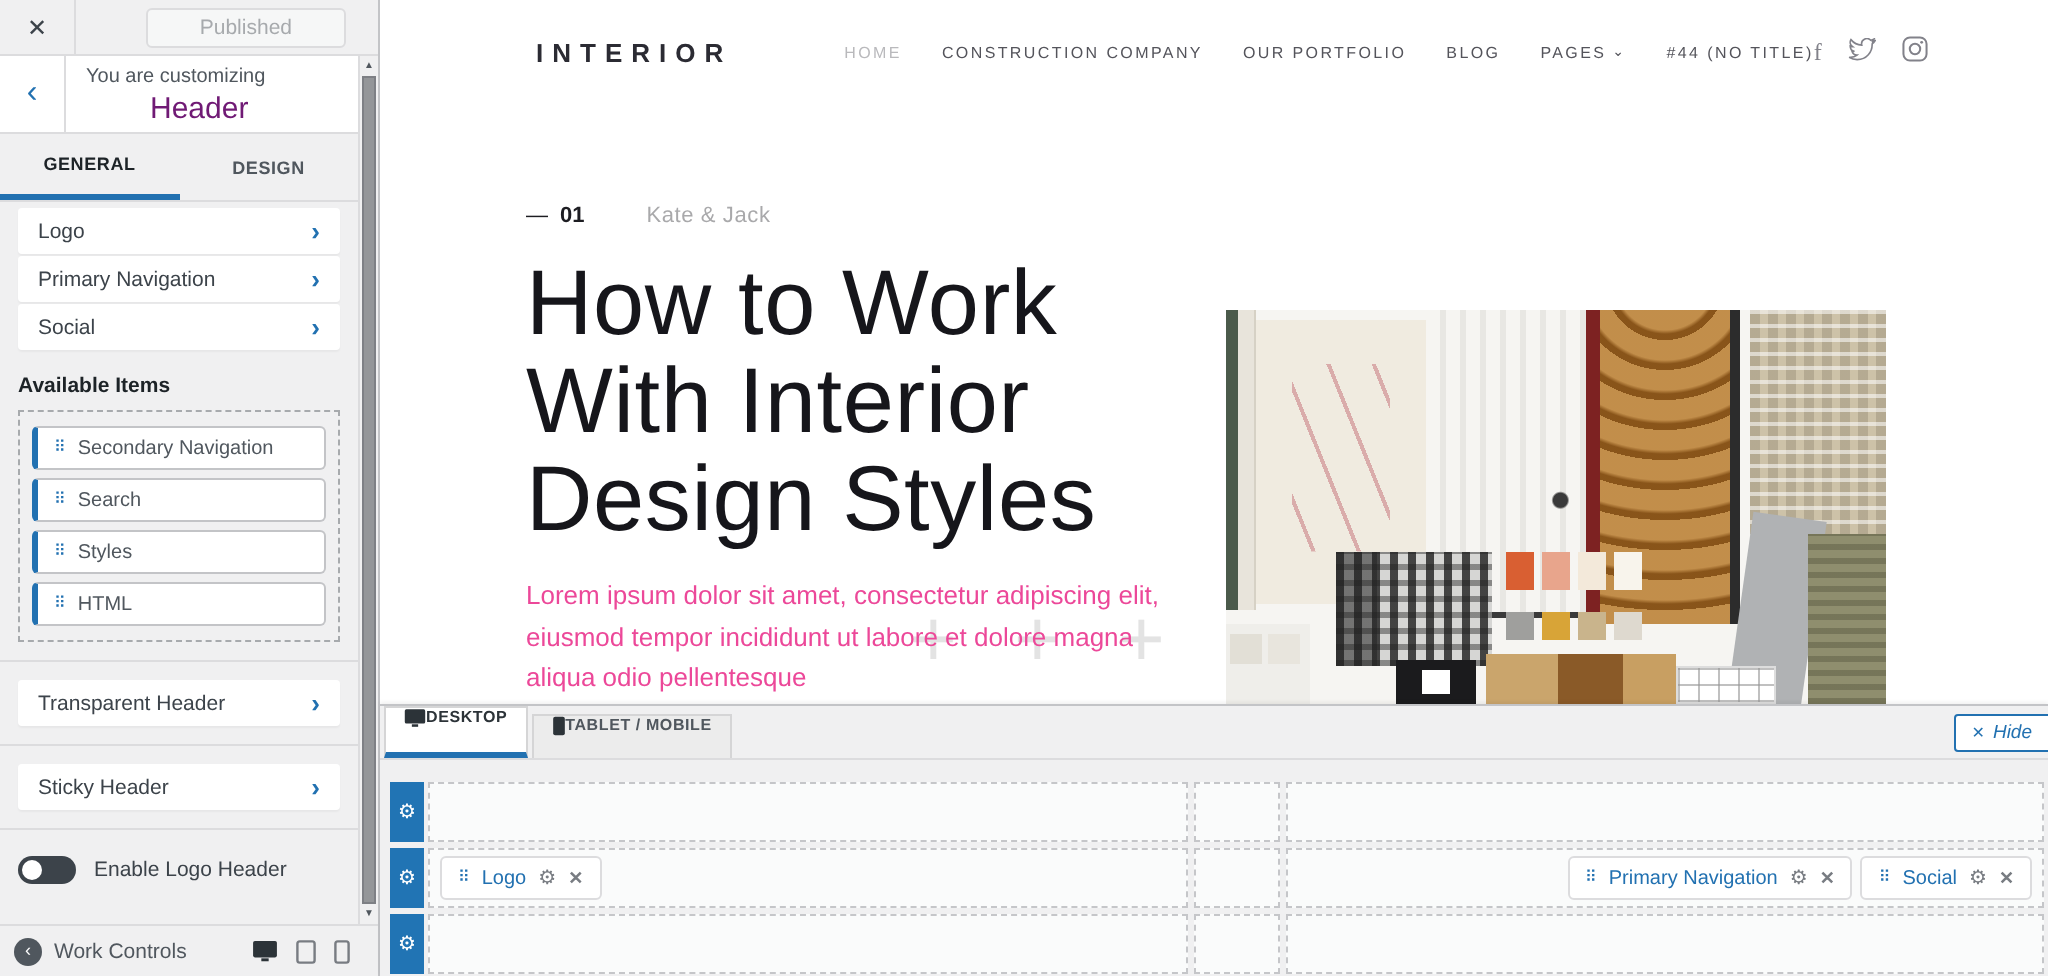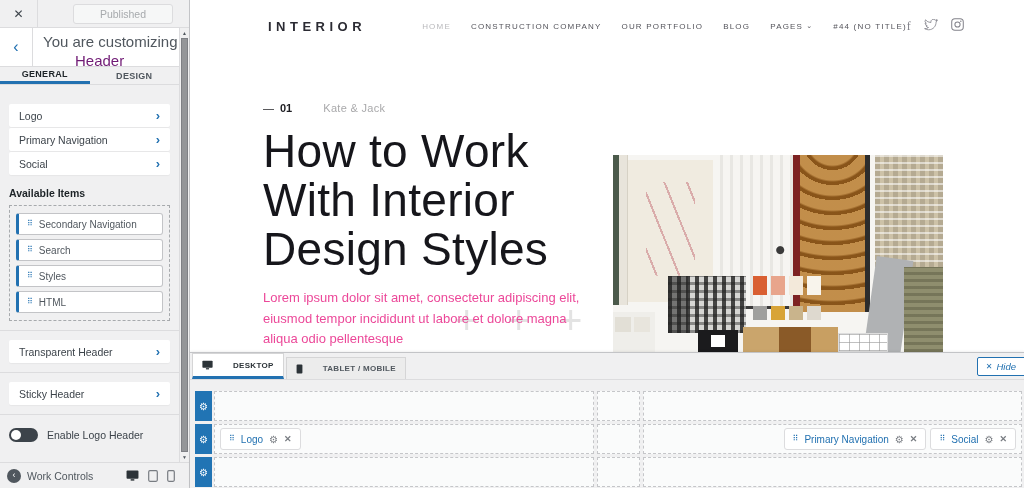--- a/index.html
+++ b/index.html
@@ -12,23 +12,23 @@
   button { font-family: inherit; background:none; border:none; cursor:pointer; padding:0; color:inherit; }
 
   
   .sidebar { position:absolute; left:0; top:0; width:190px; height:488px; background:#f0f0f1; border-right:1px solid #c3c4c7; }
   .topbar { height:28px; display:flex; align-items:center; background:#f0f0f1; border-bottom:1px solid #dcdcde; }
   .close-btn { width:38px; height:27px; border-right:1px solid #dcdcde; font-size:12px; color:#3c434a; display:flex; align-items:center; justify-content:center; }
   .published { margin-left:auto; margin-right:16px; background:#f6f7f7; border:1px solid #dcdcde; border-radius:3px; color:#a7aaad; font-size:10.5px; padding:3px 26px; }
   .cust-head { background:#fff; border-bottom:1px solid #dcdcde; display:flex; height:39px; }
   .back { width:33px; border-right:1px solid #dcdcde; color:#2271b1; font-size:16px; display:flex; align-items:center; justify-content:center; }
   .cust-info { padding:5px 10px; }
-  .cust-label { font-size:15px; color:#50575e; }
+  .cust-label { font-size:10px; color:#50575e; }
   .cust-title { font-size:15px; color:#701a75; margin-top:2px;margin-left:32px; }
-  .tabs { display:flex; height:18px; border-bottom:1px solid #dcdcde; margin-right:10px; }
+  .tabs { display:flex; height:34px; border-bottom:1px solid #dcdcde; margin-right:10px; }
   .tab { flex:1; font-size:9px; font-weight:bold; color:#50575e; letter-spacing:.3px; }
   .tab.active { border-bottom:3px solid #2271b1; color:#1d2327; }
   .content { position:absolute; top:91px; bottom:26px; left:0; right:10px; padding:13px 9px 0 9px; overflow:hidden; }
   .sec-row { background:#fff; height:23px; border-radius:2px; display:flex; align-items:center; padding:0 10px; font-size:10.5px; color:#3c434a; margin-bottom:1px; width:100%; text-align:left; box-shadow:0 1px 1px rgba(0,0,0,.04); }
   .sec-row .chev { margin-left:auto; color:#2271b1; font-size:13px; font-weight:bold; }
   .avail-label { font-size:10.5px; font-weight:bold; color:#1d2327; margin:12px 0 6px 0; }
   .dash-box { border:1px dashed #a7aaad; padding:7px 6px; display:flex; flex-direction:column; gap:4px; }
   .avail-item { background:#fff; border:1px solid #c3c4c7; border-left:3px solid #2271b1; border-radius:3px; height:22px; display:flex; align-items:center; gap:6px; padding:0 8px; font-size:10px; color:#50575e; width:100%; text-align:left; }
   .grip { color:#2271b1; font-size:8px; line-height:1; }
   .hr { border:none; border-top:1px solid #dcdcde; margin:9px -9px; }
@@ -105,21 +105,21 @@
   .tiles { left:225px; top:178px; width:50px; height:19px; background-color:#fff; border:1px solid #ddd;
     background-image:repeating-linear-gradient(90deg, rgba(150,150,150,.6) 0 1px, transparent 1px 10px),
       repeating-linear-gradient(0deg, rgba(150,150,150,.6) 0 1px, transparent 1px 8px); }
   .lchips { left:0; top:157px; width:42px; height:40px; background-color:#efeeea;
     background-image:linear-gradient(#e2dfd6,#e2dfd6), linear-gradient(#e8e5dd,#e8e5dd);
     background-size:16px 15px, 16px 15px; background-position:2px 5px, 21px 5px; background-repeat:no-repeat; }
 
   
   .builder { position:absolute; left:190px; top:352px; width:834px; height:136px; background:#f0f0f1; border-top:1px solid #c3c4c7; box-shadow:0 -1px 2px rgba(0,0,0,.06); }
   .b-head { position:relative; height:27px; border-bottom:1px solid #dcdcde; display:flex; align-items:flex-end; padding-left:2px; background:#f0f0f1; }
-  .b-tab { display:inline-flex; align-items:center; gap:20px; padding:0 9px; height:22px; font-size:8px; font-weight:bold; letter-spacing:.3px; color:#50575e; background:#ececec; border:1px solid #d5d5d6; border-bottom:none; margin-right:2px; }
+  .b-tab { display:inline-flex; gap:0; padding:0 9px; height:22px; font-size:8px; font-weight:bold; letter-spacing:.3px; color:#50575e; background:#ececec; border:1px solid #d5d5d6; border-bottom:none; margin-right:2px; }
   .b-tab.active { background:#fff; height:26px; border-bottom:3px solid #2271b1; color:#2c3338; }
   .b-tab svg { display:block; }
   .b-hide { position:absolute; right:-3px; top:4px; background:#fff; border:1px solid #2271b1; border-radius:2px; color:#2271b1; font-size:9px; padding:3px 10px 3px 8px; display:flex; align-items:center; gap:4px; }
   .b-hide .lbl { font-style:italic; font-size:9.5px; }
   .b-hide .x { font-size:8px; }
   .b-rows { padding:11px 2px 0 5px; display:flex; flex-direction:column; gap:3px; }
   .b-row { display:flex; height:30px; }
   .rail { width:17px; background:#2174b4; color:#fff; display:flex; align-items:center; justify-content:center; font-size:10px; flex:none; }
   .cols { flex:1; display:flex; margin-left:2px; }
   .col { border:1px dashed #c5c6c9; background:#fafbfb; display:flex; align-items:center; padding:2px 3px; }

